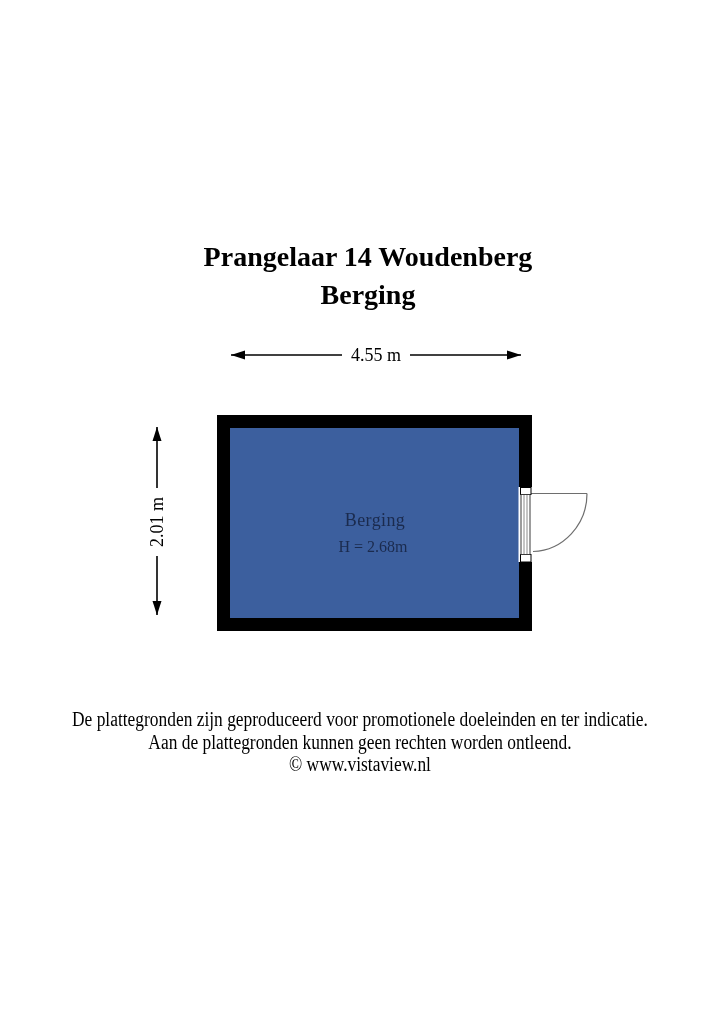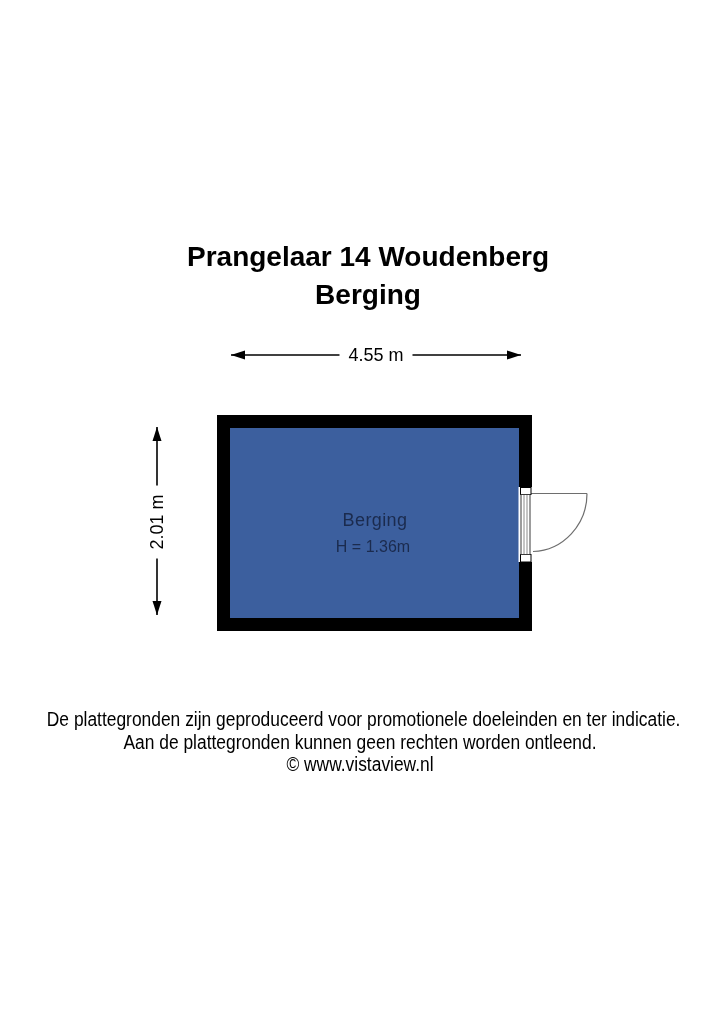--- a/index.html
+++ b/index.html
@@ -11,20 +11,21 @@
     width: 720px;
     height: 1017px;
     position: relative;
     overflow: hidden;
     font-family: "Liberation Sans", sans-serif;
     color: #000;
   }
   .page {
     position: absolute;
     inset: 0;
+    font-family: Liberation Serif, serif;
   }
 
   
   .title-block {
     position: absolute;
     top: 238px;
     left: 8px;
     width: 720px;
     text-align: center;
   }
@@ -173,21 +174,21 @@
       <rect class="door-frame" x="521" y="494.5" width="9" height="60"></rect>
       <line class="frame-line" x1="524" y1="495" x2="524" y2="554"></line>
       <line class="frame-line" x1="527" y1="495" x2="527" y2="554"></line>
     </g>
   </svg>
 
   <div class="dim-label dim-label-h">4.55 m</div>
   <div class="dim-label dim-label-v">2.01 m</div>
 
   <div class="room-label">Berging</div>
-  <div class="room-height">H = 1.36m</div>
+  <div class="room-height">H = 2.68m</div>
 
   <footer class="footer">
     <div>De plattegronden zijn geproduceerd voor promotionele doeleinden en ter indicatie.</div>
     <div>Aan de plattegronden kunnen geen rechten worden ontleend.</div>
     <div>© www.vistaview.nl</div>
   </footer>
 
 </div>
 
 </body></html>

